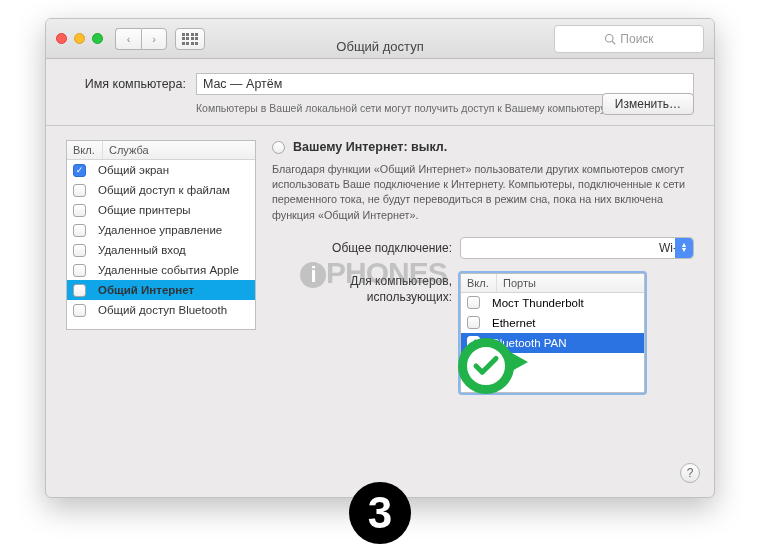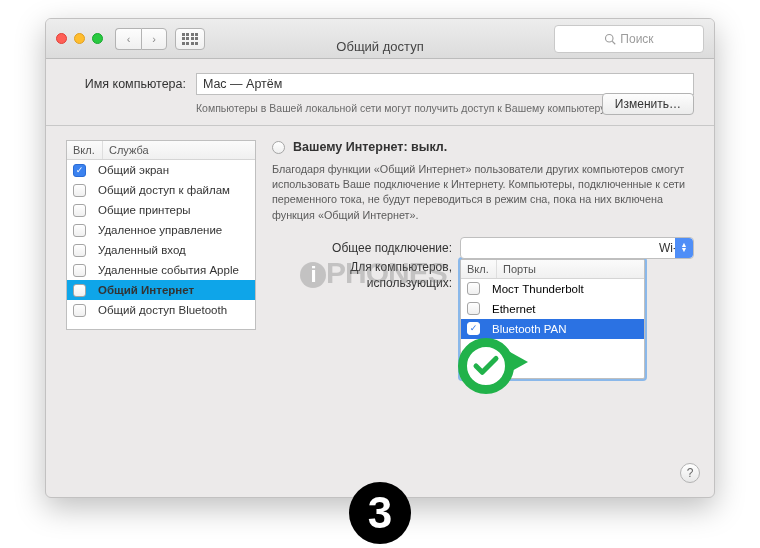--- a/index.html
+++ b/index.html
@@ -35,21 +35,21 @@
   .lrow { display: flex; align-items: center; height: 20px; padding-left: 6px; }
   .lrow.sel { background: #0ea5e9; font-weight: bold; }
   .chk { width: 13px; height: 13px; border: 1px solid #a5a5a5; border-radius: 3px; background: linear-gradient(#fff,#efefef); margin-right: 12px; display: flex; align-items: center; justify-content: center; }
   .chk.on { background: #3b82f0; border-color: #2a6bd4; color: #fff; font-size: 9px; line-height: 1; }
   .lrow span.lbl { font-size: 11.5px; color: #333; }
   .rightpane { flex: 1; position: relative; }
   .radioheader { display: flex; align-items: center; gap: 8px; margin-bottom: 8px; }
   .radio { width: 13px; height: 13px; border: 1px solid #a5a5a5; border-radius: 50%; background: linear-gradient(#fff,#efefef); }
   .rtitle { font-weight: 600; font-size: 12.5px; color: #333; }
   .desc { font-size: 10.8px; color: #5a5a5a; line-height: 1.4; margin-bottom: 14px; }
-  .selrow { display: flex; align-items: center; gap: 8px; margin-bottom: 0; }
+  .selrow { display: flex; align-items: center; gap: 8px; margin-bottom: 14px; }
   .sellabel { flex: 0 0 auto; font-size: 12px; color: #333; text-align: right; width: 180px; }
   .selbox { flex: 1; height: 22px; background: #fff; border: 1px solid #bfbfbf; border-radius: 4px; display: flex; align-items: center; padding: 0 6px; position: relative; font-size: 12px; color: #333; justify-content: flex-end; }
   .selbox .arrow { position: absolute; right: 0; top: 0; width: 18px; height: 100%; background: #4f8ef7; border-radius: 0 4px 4px 0; color: #fff; display: flex; flex-direction: column; align-items: center; justify-content: center; font-size: 7px; line-height: 0.7; }
   .portsrow { display: flex; gap: 8px; align-items: flex-start; }
   .portslabel { font-size: 12px; color: #333; text-align: right; width: 180px; line-height: 1.35; }
   .portstable { width: 185px; height: 120px; background: #fff; border: 1px solid #bfbfbf; border-radius: 2px; overflow: hidden; box-shadow: 0 0 0 2px #8ab8ea; }
   .prow { display: flex; align-items: center; height: 20px; padding-left: 6px; }
   .prow.sel { background: #2b72e3; color: #fff; }
   .prow.sel .chk { background: #fff; color: #2b72e3; border-color: #fff; }
   .prow span.plbl { font-size: 11.5px; }

